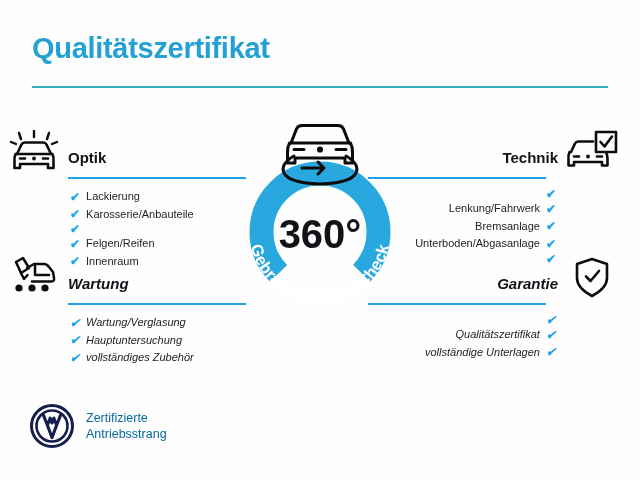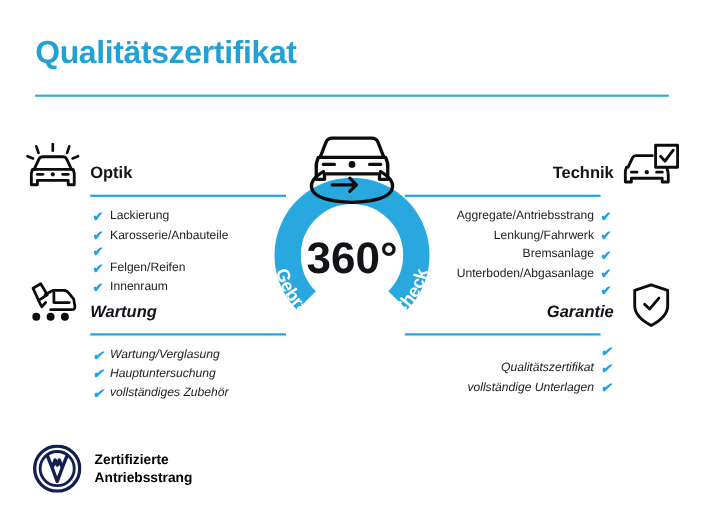--- a/index.html
+++ b/index.html
@@ -19,21 +19,21 @@
     color:#23A0D4;
     white-space:nowrap;
   }
   .top-rule{
     position:absolute;left:32px;top:86px;width:576px;height:2px;
     background:#3AADC1;
   }
 
   
   .col{position:absolute;}
-  .col-left{left:22px;width:250px;text-align:right;}
+  .col-left{left:8px;width:250px;text-align:right;}
   .col-right{right:22px;width:250px;}
 
   .head-row{
     position:relative;height:46px;
   }
   .sect-icon{
     position:absolute;top:0;width:52px;height:44px;
   }
   .col-left .sect-icon{left:0;}
   .col-right .sect-icon{right:0;}
@@ -77,22 +77,22 @@
   }
   .badge svg{display:block;}
 
   
   .vw{
     position:absolute;left:30px;top:404px;
     display:flex;align-items:center;gap:12px;
   }
   .vw-mark{width:44px;height:44px;flex:0 0 auto;}
   .vw-text{
-    font-size:12.5px;font-weight:bold;line-height:16px;
-    color:#000000;white-space:pre-line;
+    font-size:12.5px;font-weight:normal;line-height:16px;
+    color:#0369a1;white-space:pre-line;
   }
 </style>
 </head>
 <body>
 
 <div id="page">
 
   <div class="title">Qualitätszertifikat</div>
   <div class="top-rule"></div>
 
@@ -192,21 +192,20 @@
           </g>
           <circle cx="22" cy="26.5" r="1.9" fill="#0c0c0c"></circle>
         </svg>
       </span>
       <span class="sect-title">Technik</span>
     </div>
     <div class="sect-rule"></div>
     <ul class="items">
       <li class="item">
           <span class="chk">✔</span>
-          <span>Aggregate/Antriebsstrang</span>
         </li>
       <li class="item">
           <span class="chk">✔</span>
           <span>Lenkung/Fahrwerk</span>
         </li>
       <li class="item">
           <span class="chk">✔</span>
           <span>Bremsanlage</span>
         </li>
       <li class="item">

